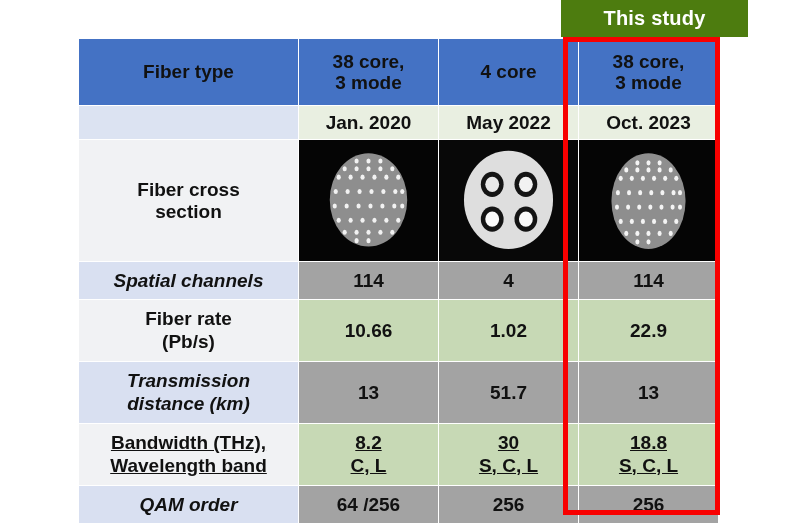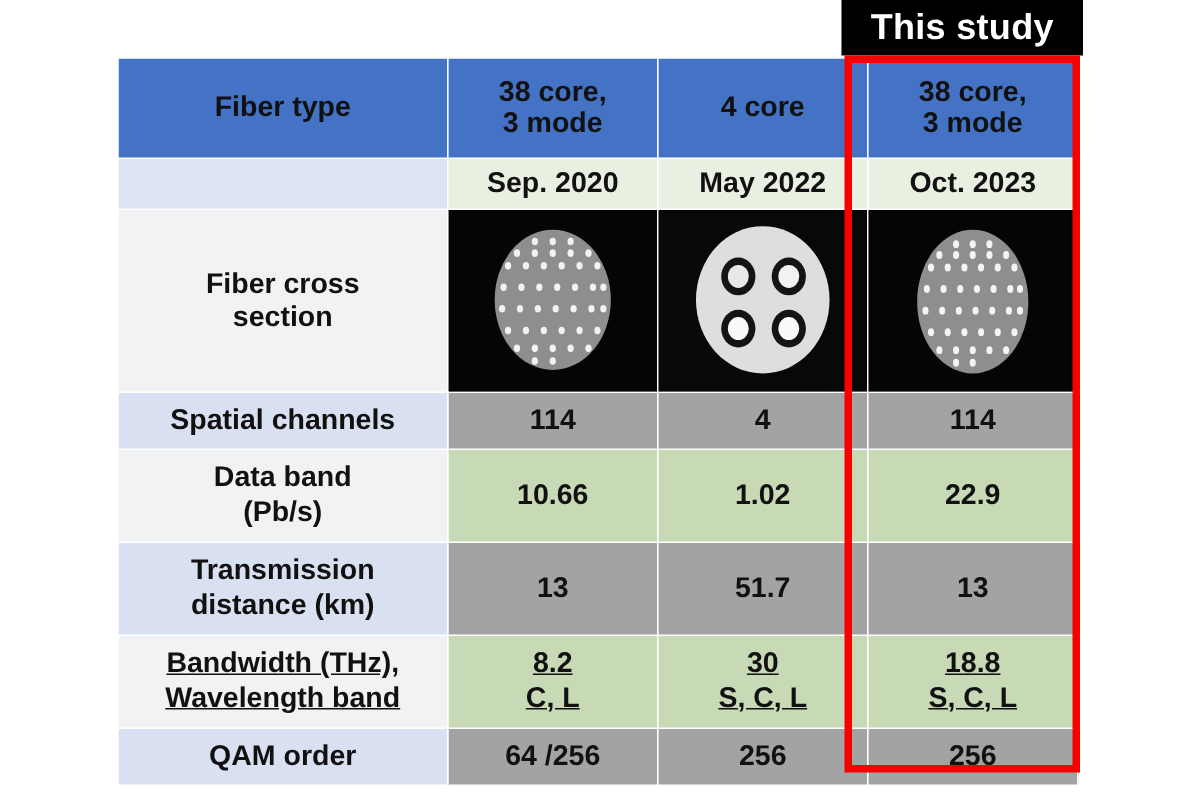--- a/index.html
+++ b/index.html
@@ -15,25 +15,25 @@
     overflow: hidden;
     font-family: "Liberation Sans", sans-serif;
     -webkit-font-smoothing: antialiased;
   }
 
   
   #this-study-banner {
     position: absolute;
     left: 561px;
     top: 0px;
-    width: 161px;
+    width: 187px;
     height: 37px;
-    background: #000000;
+    background: #4d7c0f;
     color: #ffffff;
-    font-size: 24px;
+    font-size: 20px;
     font-weight: bold;
     display: flex;
     align-items: center;
     justify-content: center;
     letter-spacing: .2px;
     box-sizing: border-box;
   }
 
   
   #comparison-table {
@@ -80,21 +80,21 @@
   tr.date-row td { height: 34px; font-size: 18px; }
   td.label-blank { background: #dce3f2; }
   td.date-cell   { background: #e9efe1; }
 
   
   tr.xsec-row td { height: 122px; }
   td.xsec-label { background: #f1f2f4; line-height: 1.15; }
   td.xsec-cell  { background: #000000; padding: 0; }
 
   
-  td.lbl-alt   { background: #d9e0f1; }
+  td.lbl-alt   { background: #d9e0f1; font-style: italic; }
   td.lbl-plain { background: #f1f2f4; }
   td.val-alt   { background: #c7d9b5; }
   td.val-plain { background: #a3a3a3; }
 
   tr.r-spatial td { height: 38px; }
   tr.r-rate td    { height: 62px; }
   tr.r-dist td    { height: 62px; }
   tr.r-band td    { height: 62px; text-decoration: underline; }
   tr.r-qam td     { height: 38px; }
 
@@ -144,21 +144,21 @@
         <span>4 core</span>
       </td>
       <td>
         <span>38 core,</span><br>
         <span>3 mode</span>
       </td>
     </tr>
 
     <tr class="date-row">
       <td class="label-blank label-cell"></td>
-      <td class="date-cell">Sep. 2020</td>
+      <td class="date-cell">Jan. 2020</td>
       <td class="date-cell">May 2022</td>
       <td class="date-cell">Oct. 2023</td>
     </tr>
 
     <tr class="xsec-row">
       <td class="xsec-label label-cell">
         <span>Fiber cross</span><br>
         <span>section</span>
       </td>
       <td class="xsec-cell">
@@ -279,21 +279,21 @@
 
     <tr class="r-spatial">
       <td class="lbl-alt label-cell">Spatial channels</td>
       <td class="val-plain">114</td>
       <td class="val-plain">4</td>
       <td class="val-plain">114</td>
     </tr>
 
     <tr class="r-rate">
       <td class="lbl-plain label-cell two-line">
-        <span>Data band</span><br>
+        <span>Fiber rate</span><br>
         <span>(Pb/s)</span>
       </td>
       <td class="val-alt">10.66</td>
       <td class="val-alt">1.02</td>
       <td class="val-alt highlight-value">22.9</td>
     </tr>
 
     <tr class="r-dist">
       <td class="lbl-alt label-cell two-line">
         <span>Transmission</span><br>

